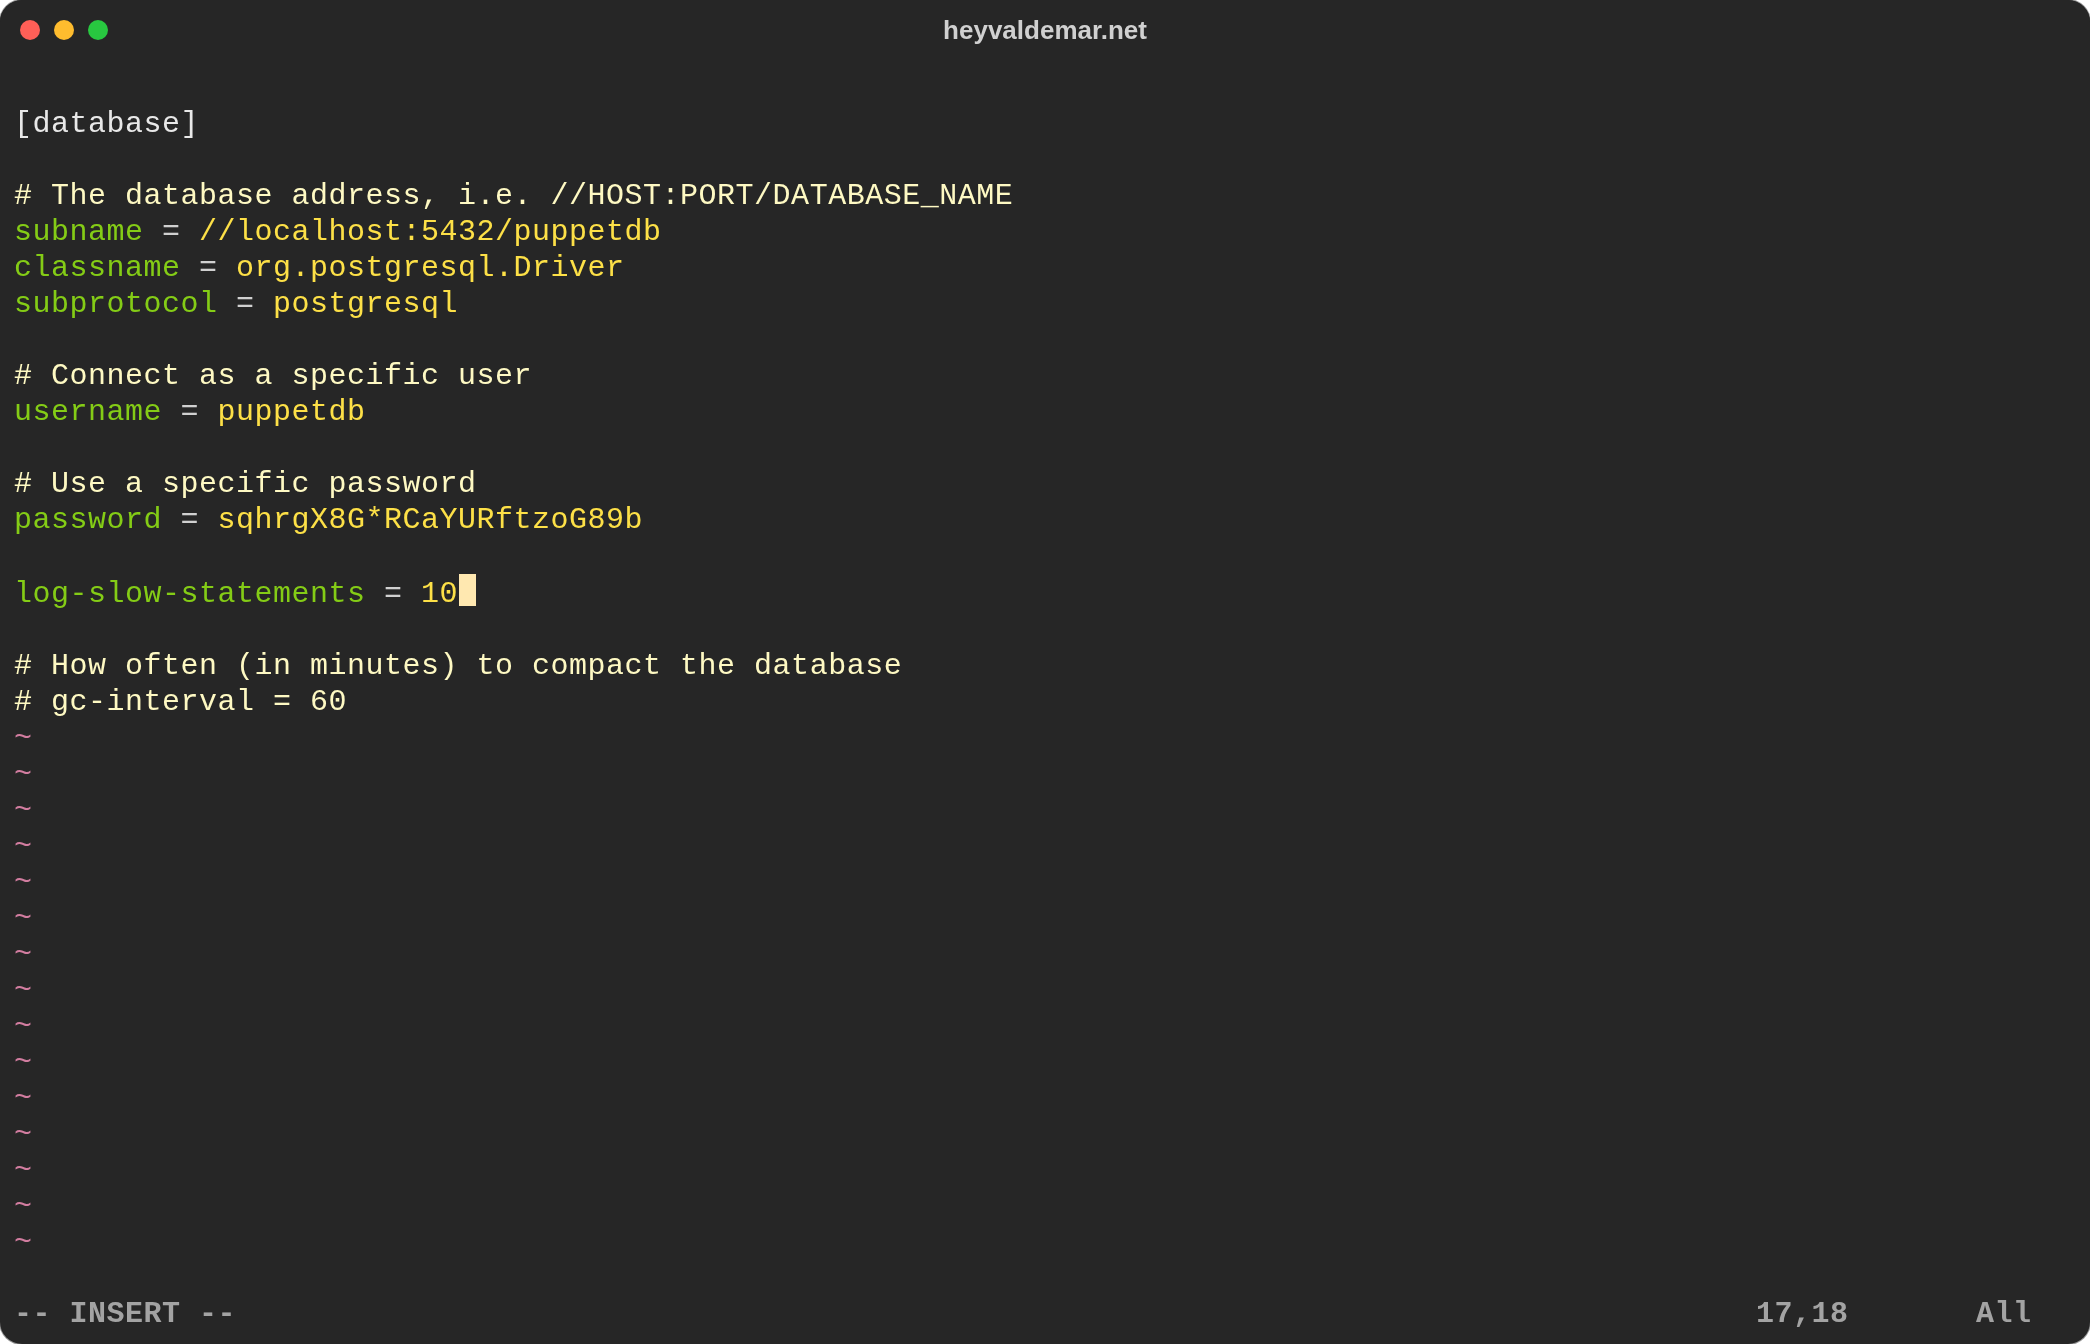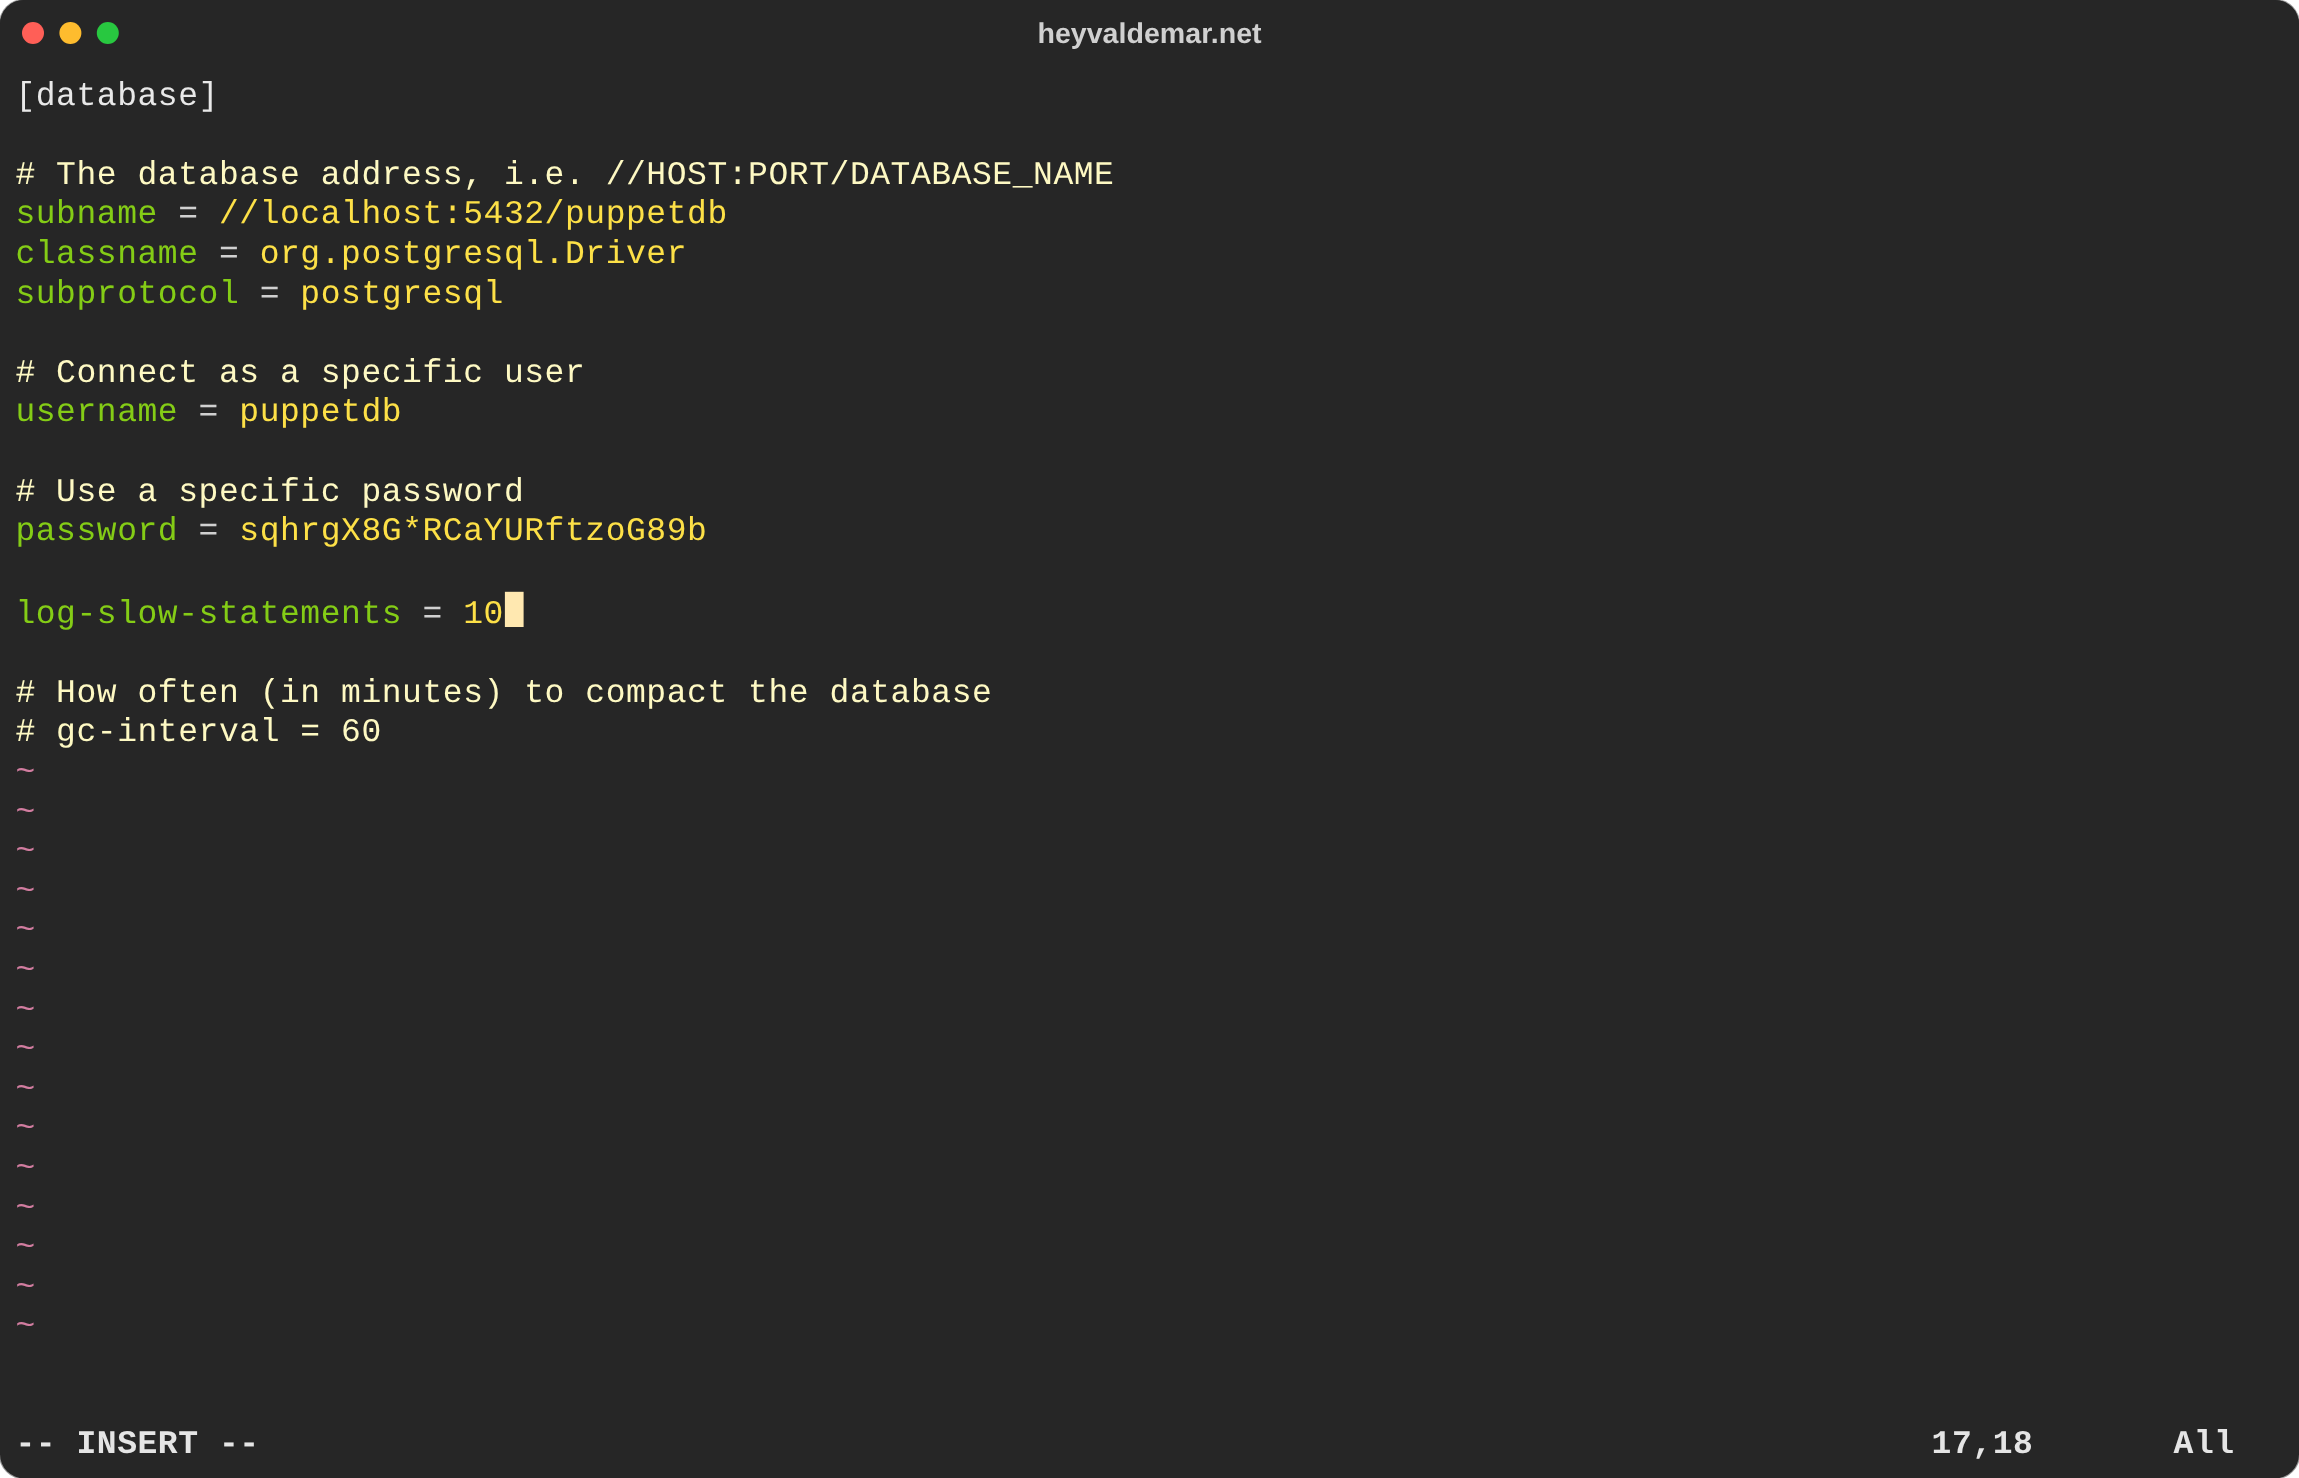--- a/index.html
+++ b/index.html
@@ -12,20 +12,21 @@
   }
   .terminal {
     width: 2090px;
     height: 1344px;
     background: #262626;
     border-radius: 22px;
     overflow: hidden;
     display: flex;
     flex-direction: column;
     box-shadow: 0 0 0 1px rgba(0,0,0,0.4);
+    gap: 36px;
   }
   .titlebar {
     height: 60px;
     background: #262626;
     display: flex;
     align-items: center;
     position: relative;
     padding: 0 20px;
     flex: 0 0 auto;
   }
@@ -61,21 +62,21 @@
     overflow: hidden;
     color: #d0d0d0;
     letter-spacing: 0.5px;
   }
   .statusbar {
     flex: 0 0 auto;
     height: 48px;
     padding: 0 14px 10px 14px;
     font-size: 30px;
     line-height: 36px;
-    color: #e5e5e5;
+    color: #a3a3a3;
     display: flex;
     font-weight: 600;
     letter-spacing: 0.5px;
   }
   .statusbar .mode { flex: 0 0 auto; }
   .statusbar .spacer { flex: 1 1 auto; }
   .statusbar .pos { flex: 0 0 auto; width: 220px; text-align: left; }
   .statusbar .pct { flex: 0 0 auto; width: 100px; text-align: left; }
 
   

